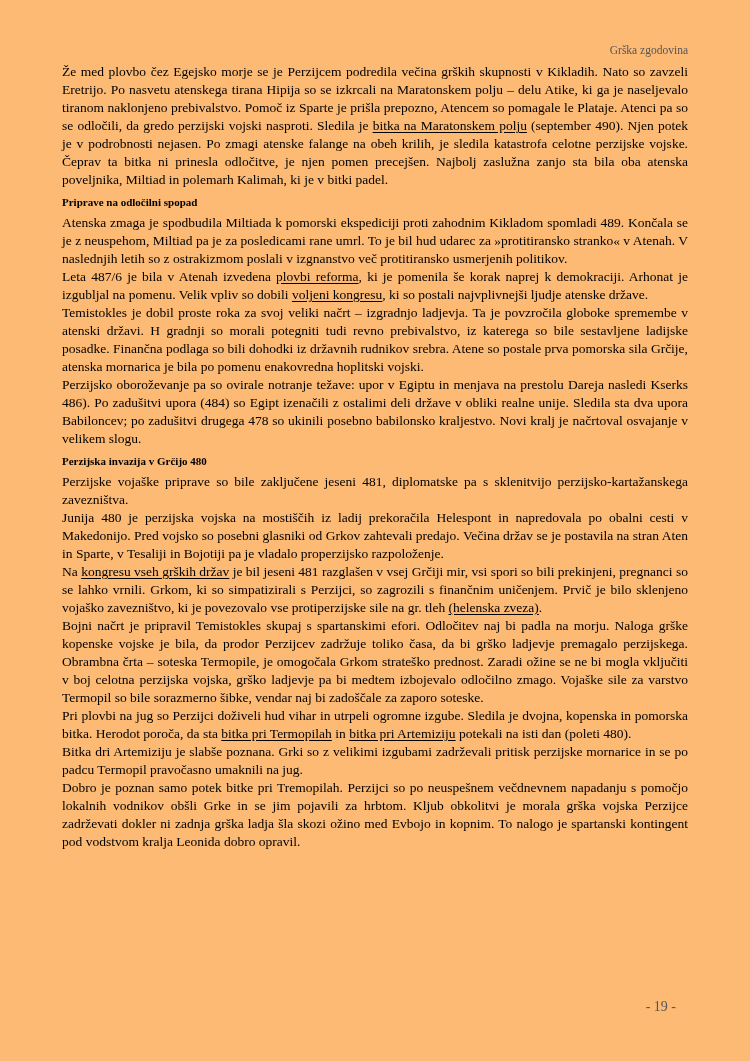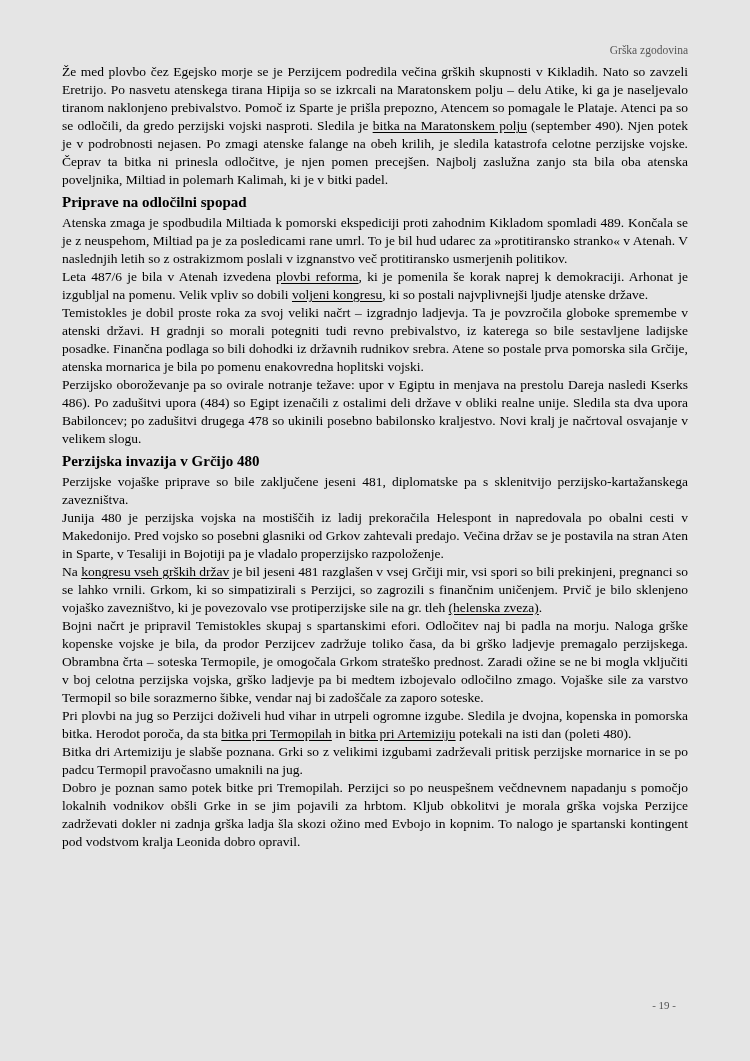--- a/index.html
+++ b/index.html
@@ -1,21 +1,21 @@
 <!DOCTYPE html>
 <html lang="sl"><head>
 <meta charset="utf-8">
 <style>
   html, body { margin: 0; padding: 0; }
   body { background: #ffffff; }
   .page {
     position: relative;
     width: 750px;
     height: 1061px;
-    background: #e5e5e5;
+    background: #fdba74;
     overflow: hidden;
     font-family: "Liberation Serif", "DejaVu Serif", serif;
     color: #000000;
   }
   .content {
     position: absolute;
     left: 62px;
     top: 44px;
     width: 626px;
   }
@@ -26,33 +26,33 @@
     color: #555555;
     margin-bottom: 7px;
   }
   .doc-body {
     font-size: 13.5px;
     line-height: 18px;
     text-align: justify;
   }
   .doc-body p { margin: 0; }
   .doc-body h2 {
-    font-size: 15px;
+    font-size: 11px;
     line-height: 19px;
     font-weight: bold;
     margin: 4px 0 2px 0;
     text-align: left;
   }
   .seg-i { }
   .seg-u { text-decoration: underline; text-underline-offset: 2px; }
   .page-number {
     position: absolute;
     top: 999px;
     right: 74px;
-    font-size: 11px;
+    font-size: 14px;
     color: #555555;
   }
 </style>
 </head>
 <body>
 
 <div class="page">
   <div class="content">
     <div class="running-head">Grška zgodovina</div>
     <div class="doc-body" id="doc-body">

